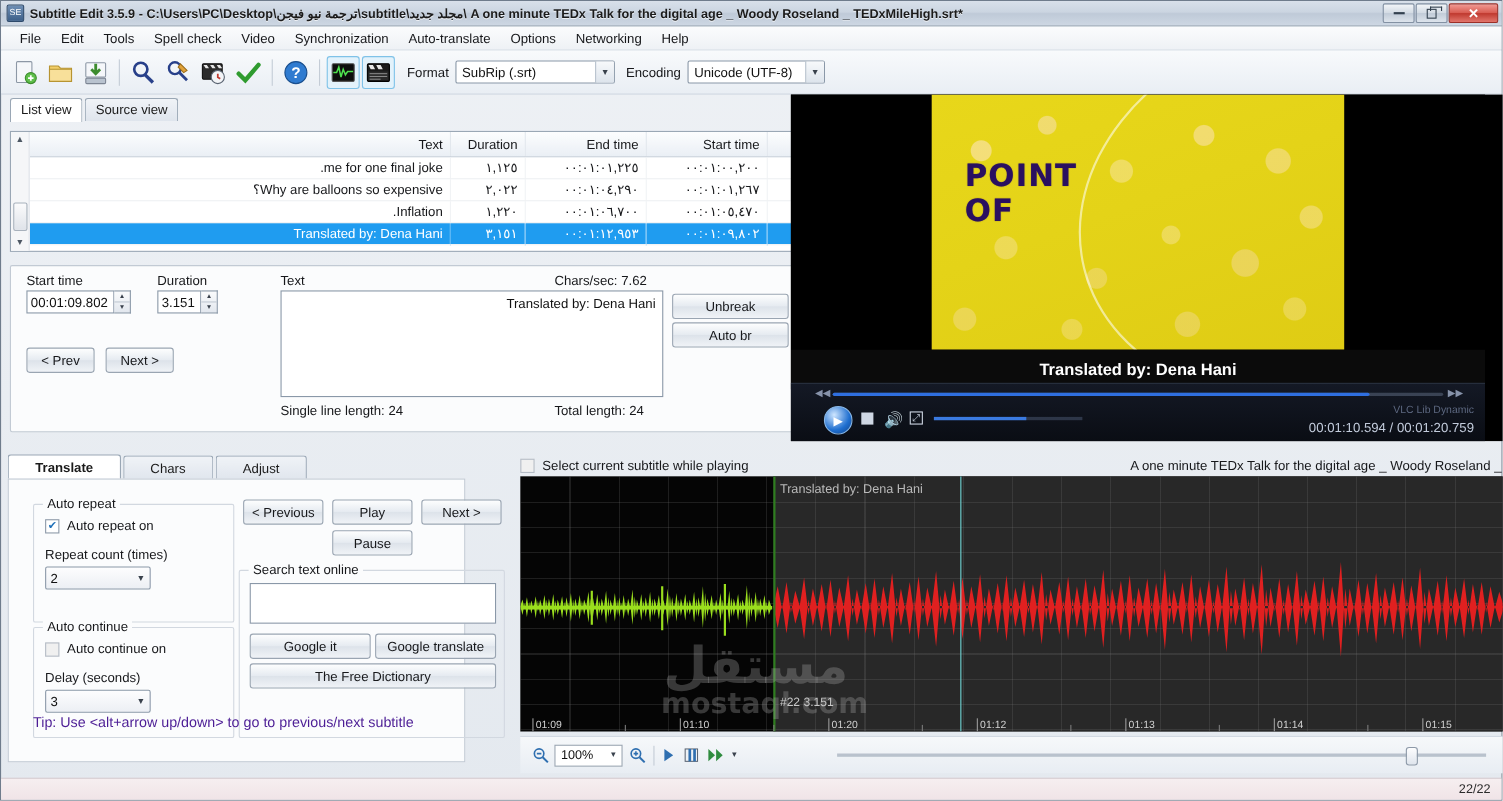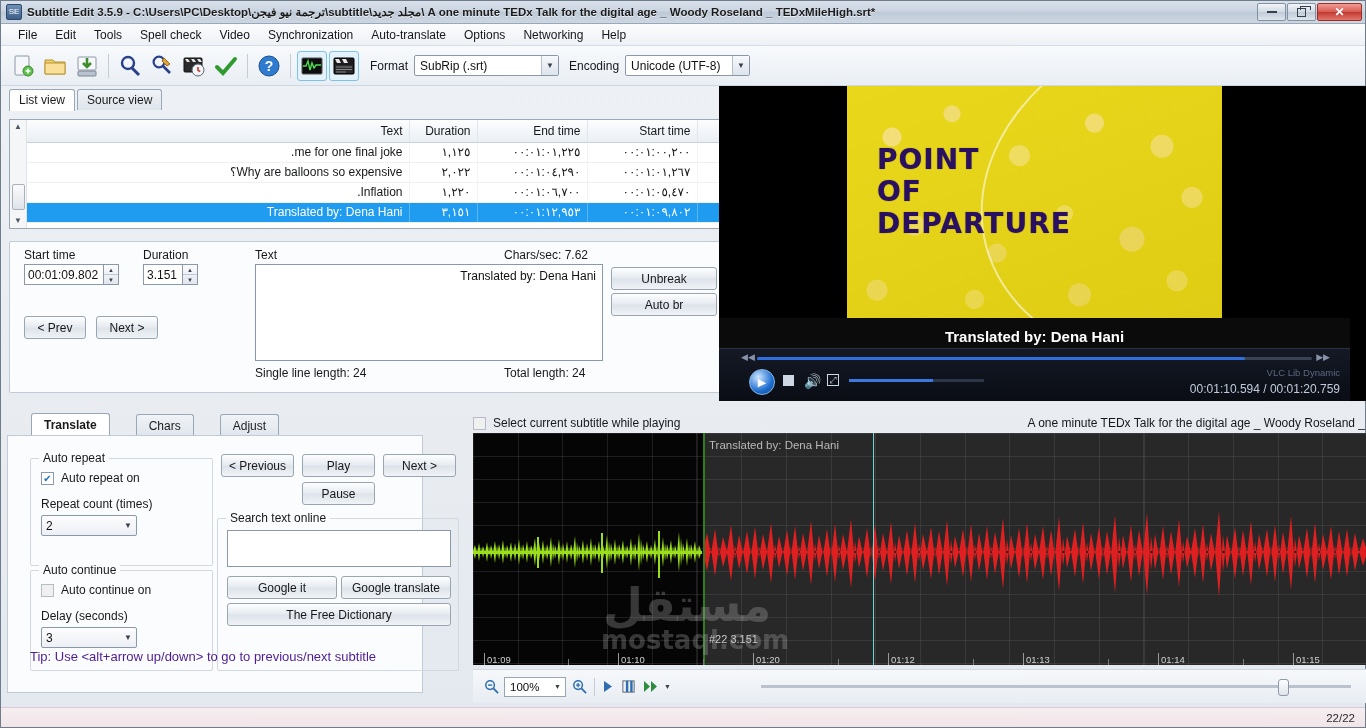--- a/index.html
+++ b/index.html
@@ -257,24 +257,24 @@
   .vc-lib {
     position:absolute; right:10px; top:18px; color:#5d6880; font-size:9.5px;
   }
   .vc-time {
     position:absolute; right:10px; bottom:5px; color:#c2cbdb; font-size:12px;padding-left:12px;
   }
 
   
   .btabs { position:absolute; left:6px; top:412px; display:flex; align-items:flex-end;}
   .btab {
-    padding:4px 12px; font-size:12px;
+    padding:4px 24px; font-size:12px;
     border:1px solid #9aa7b5; border-bottom:none;
     background:linear-gradient(#f0f3f7,#dfe5ed);
-    border-radius:3px 3px 0 0; margin-right:2px; color:#1b1b1b;margin-left:24px;
+    border-radius:3px 3px 0 0; margin-right:2px; color:#1b1b1b;
   }
   .btab.sel { background:#fff; font-weight:bold; padding-bottom:5px; }
   .bpanel {
     position:absolute; left:6px; top:434px; width:416px; height:258px;
     border:1px solid #c2cad4; background:#fbfcfd;
   }
   .group {
     position:absolute; border:1px solid #d2d8e0; border-radius:2px;
   }
   .group > .gtitle {
@@ -565,21 +565,20 @@
     <div class="btn" style="position:absolute;left:601px;top:51px;width:106px;height:23px">Auto br</div>
   </div>
 
   <div class="videopanel">
     <div class="vid-frame">
       <div class="vid-img">
         <div class="vid-swoosh"></div>
         <div class="vid-text">
           <div>POINT</div>
           <div>OF</div>
-          <div>DEPARTURE</div>
         </div>
       </div>
     </div>
     <div class="vid-sub">Translated by: Dena Hani</div>
     <div class="vid-controls">
       <div class="vc-seek">
         <div class="vc-prev">◀◀</div>
         <div class="vc-track">
             <div class="vc-fill"></div>
           </div>

